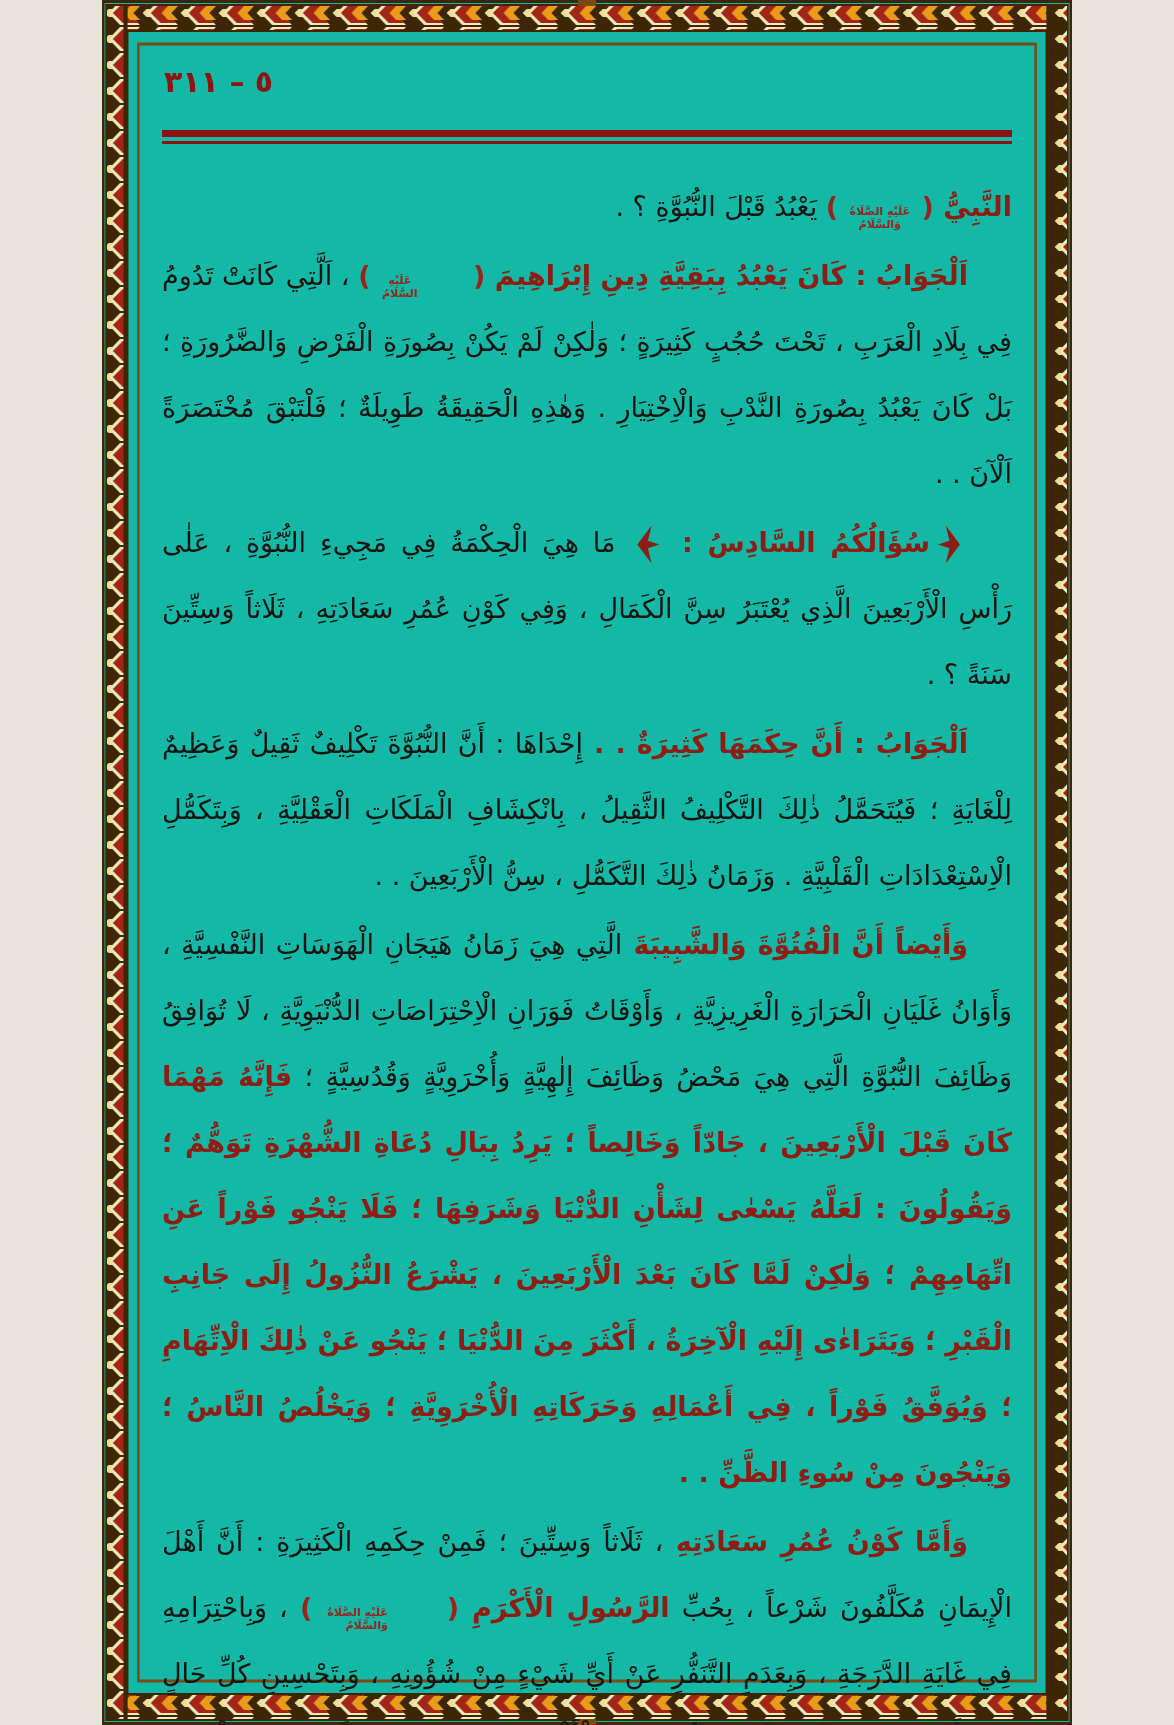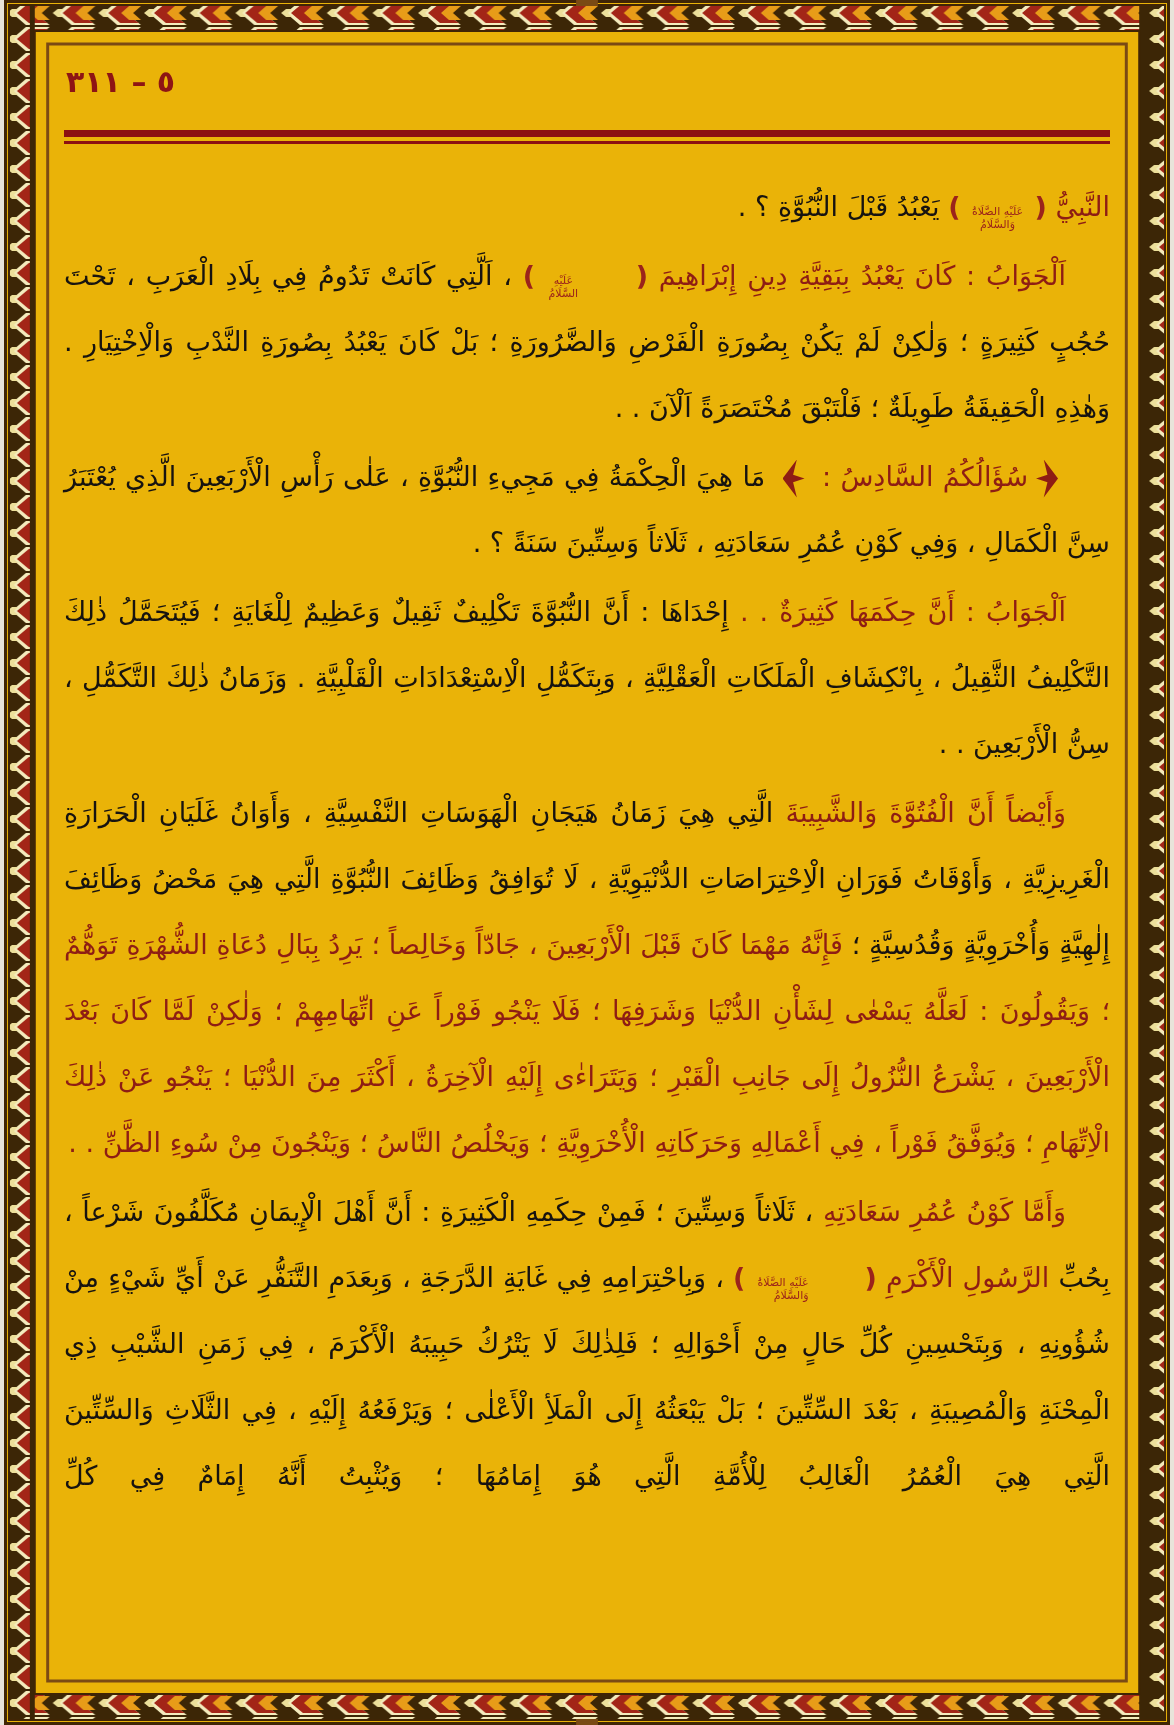--- a/index.html
+++ b/index.html
@@ -1,20 +1,20 @@
 <!DOCTYPE html>
 <html lang="ar" dir="rtl"><head>
 <meta charset="utf-8">
 <style>
   html,body{margin:0;padding:0;background:#e8e4da;}
   .page{
     position:relative;
-    width:1166px;height:1725px;
+    width:970px;height:1725px;
     margin:0 auto;
-    background:#eab308;
+    background:#14b8a6;
     font-family:"DejaVu Sans",sans-serif;
     overflow:hidden;
   }
   .border-svg{position:absolute;inset:0;width:100%;height:100%;pointer-events:none;}
   .content{
     position:absolute;
     top:50px;right:60px;left:60px;bottom:50px;
     direction:rtl;
   }
   .header{position:relative;height:66px;}
@@ -34,30 +34,30 @@
   .body-text{
     margin-top:30px;
     font-size:27px;
     line-height:66px;
     color:#171310;
     text-align:justify;
   }
   .para{margin:0 0 3px 0;}
   .para.indent{text-indent:44px;}
   .para.jlast{text-align-last:justify;}
-  .red{color:#8e1d14;font-weight:normal;}
+  .red{color:#8e1d14;font-weight:bold;}
   .black{color:#171310;}
   .seal{color:#9b231b;font-weight:bold;white-space:nowrap;}
   .seal-inner{
     display:inline-block;
     vertical-align:-12px;
     text-align:center;
     font-size:11px;
     line-height:13px;
-    font-weight:normal;
+    font-weight:bold;
     color:#9b231b;
     margin:0 2px;
   }
   .seal-inner span{display:block;}
   .ornate{
     display:inline-block;
     width:22px;height:38px;
     background:#8e1d14;
     vertical-align:middle;
     margin:0 8px;

